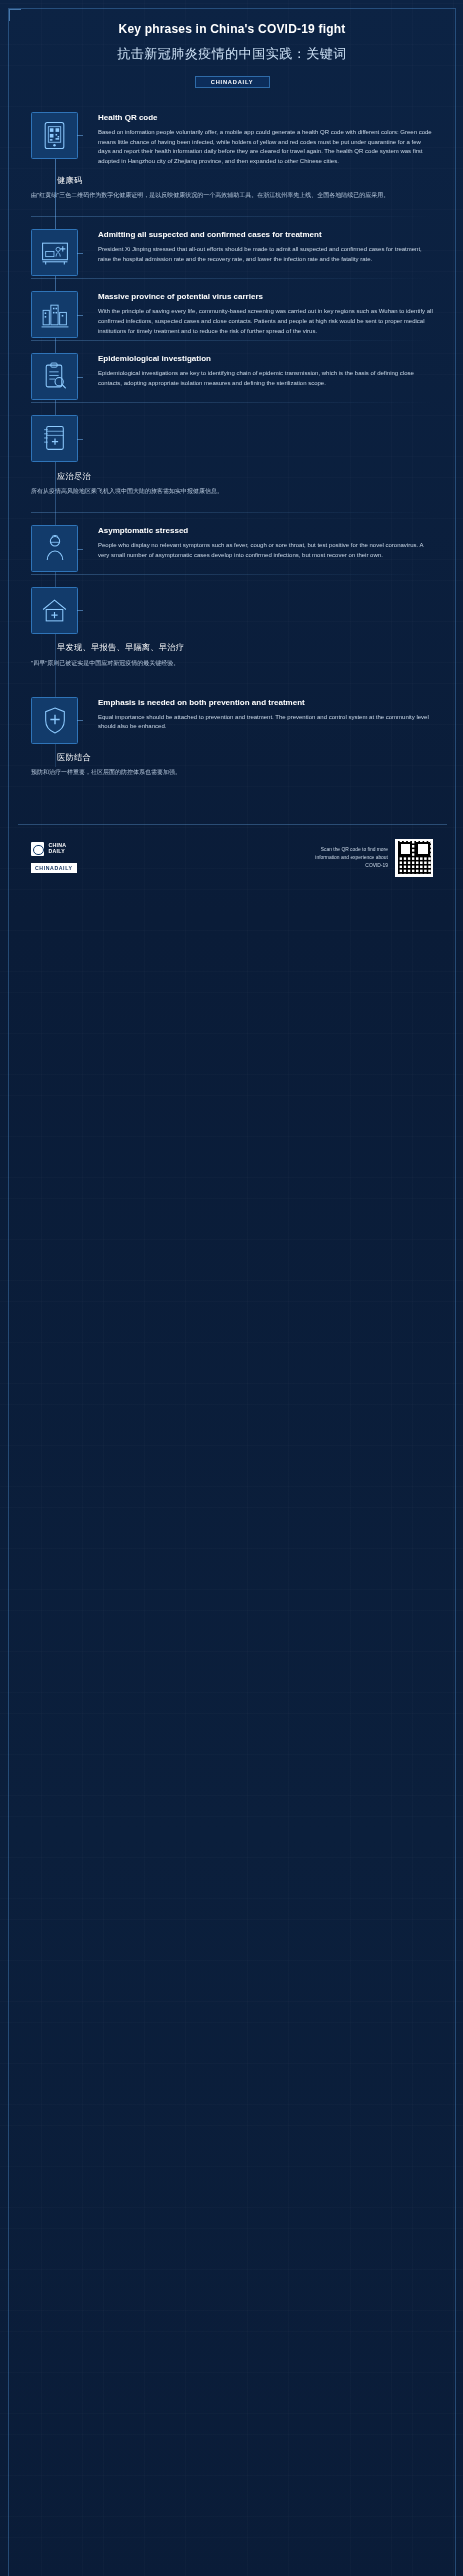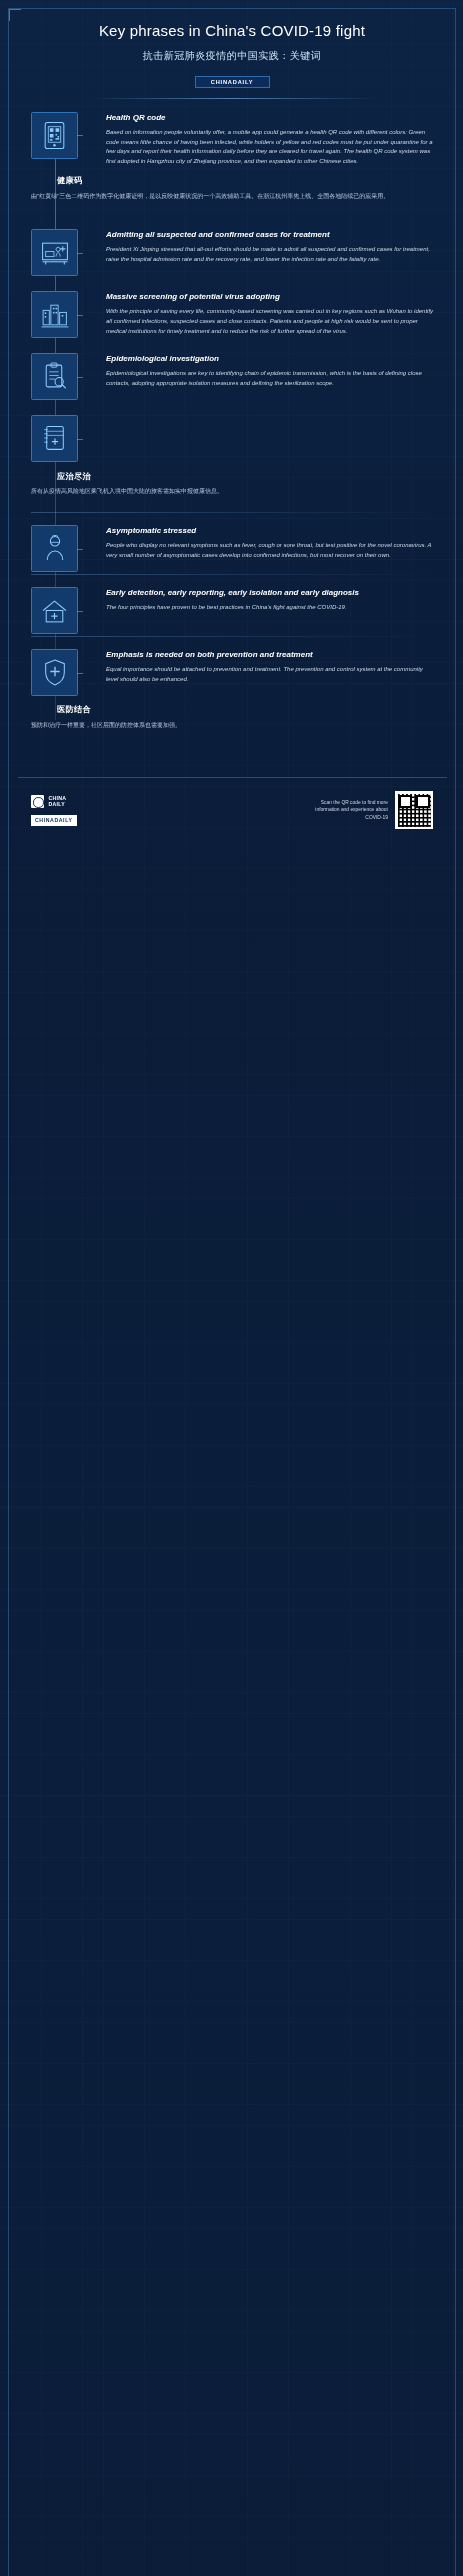--- a/index.html
+++ b/index.html
@@ -39,28 +39,28 @@
   .frame::after { right: -0.5px; bottom: -0.5px; border-left: none; border-top: none; }
 
   
   .header {
     position: relative;
     padding: 20.6px 31px 0 31px;
     text-align: center;
   }
   .title-en {
     color: #ffffff;
-    font-size: 15px;
-    font-weight: normal;
+    font-size: 12px;
+    font-weight: bold;
     line-height: 1.35;
     letter-spacing: 0.2px;
   }
   .title-zh {
     color: #cfe3f7;
-    font-size: 10px;
+    font-size: 13px;
     margin-top: 8.2px;
     letter-spacing: 0.5px;
   }
   .brand-bar {
     margin: 13.4px auto 0 auto;
     width: 75px;
     height: 11.3px;
     background: #0c2d5b;
     border: 0.5px solid #2f6ba8;
     color: #ffffff;
@@ -92,22 +92,21 @@
     background: linear-gradient(180deg, rgba(110,180,250,0.55), rgba(110,180,250,0.18));
   }
   .item {
     position: relative;
     padding: 0 30px 0 31px;
     margin-bottom: 2.1px;
   }
   .item-row {
     display: flex;
     align-items: flex-start;
-    gap: 28px;
-    font-style: italic;
+    gap: 20px;
   }
   .icon-box {
     flex: 0 0 auto;
     width: 47px;
     height: 47px;
     background: #123b6b;
     border: 0.5px solid #2f74b8;
     border-radius: 1.5px;
     display: flex;
     align-items: center;
@@ -135,21 +134,21 @@
     font-size: 6px;
     line-height: 1.62;
   }
   .zh-block {
     margin: 8.2px 0 15.5px 0;
     padding: 0 30px 0 31px;
   }
   .h-zh {
     color: #ffffff;
     font-size: 8.2px;
-    font-weight: bold;
+    font-weight: normal;
     margin-bottom: 4.6px;
     letter-spacing: 0.3px;
     padding-left: 26px;
   }
   .p-zh {
     color: #b9cade;
     font-size: 6px;
     line-height: 1.75;
   }
   .divider {
@@ -311,21 +310,21 @@
             <rect x="9" y="29" width="3" height="3" fill="#8ecbff"></rect>
             <rect x="25" y="13" width="3" height="3" fill="#8ecbff"></rect>
             <rect x="30" y="13" width="3" height="3" fill="#8ecbff"></rect>
             <rect x="25" y="21" width="3" height="3" fill="#8ecbff"></rect>
             <rect x="30" y="21" width="3" height="3" fill="#8ecbff"></rect>
             <rect x="42" y="27" width="3" height="3" fill="#8ecbff"></rect>
             <path d="M3 50h52" stroke="#8ecbff" stroke-width="1.8"></path>
           </svg>
         </div>
         <div class="text-col">
-          <div class="h-en">Massive screening of potential virus adopting</div>
+          <div class="h-en">Massive province of potential virus carriers</div>
           <div class="p-en">With the principle of saving every life, community-based screening was carried out in key regions such as Wuhan to identify all confirmed infections, suspected cases and close contacts. Patients and people at high risk would be sent to proper medical institutions for timely treatment and to reduce the risk of further spread of the virus.</div>
         </div>
       </div>
     </div>
     <div class="divider"></div>
 
     <div class="item">
       <div class="item-row">
         <div class="icon-box">
           <svg width="27" height="29" viewBox="0 0 52 56">
@@ -383,25 +382,25 @@
 
     <div class="item">
       <div class="item-row">
         <div class="icon-box">
           <svg width="29" height="28" viewBox="0 0 56 54">
             <path d="M6 26L28 8l22 18" fill="none" stroke="#8ecbff" stroke-width="2"></path>
             <rect x="12" y="26" width="32" height="22" fill="none" stroke="#8ecbff" stroke-width="2"></rect>
             <path d="M28 31v12M22 37h12" stroke="#8ecbff" stroke-width="2.2"></path>
           </svg>
         </div>
-        <div class="text-col">
-          <div class="h-en">Early detection, early reporting, early isolation and early diagnosis</div>
-          <div class="p-en">The four principles have proven to be best practices in China's fight against the COVID-19.</div>
-        </div>
-      </div>
+      </div>
+    </div>
+    <div class="zh-block">
+      <div class="h-zh">早发现、早报告、早隔离、早治疗</div>
+      <div class="p-zh">"四早"原则已被证实是中国应对新冠疫情的最关键经验。</div>
     </div>
     <div class="divider"></div>
 
     <div class="item">
       <div class="item-row">
         <div class="icon-box">
           <svg width="26" height="29" viewBox="0 0 50 56">
             <path d="M25 4l18 7v17c0 12-8 20-18 24C15 48 7 40 7 28V11z" fill="none" stroke="#8ecbff" stroke-width="2"></path>
             <path d="M25 17v18M16 26h18" stroke="#8ecbff" stroke-width="2.6"></path>
           </svg>

